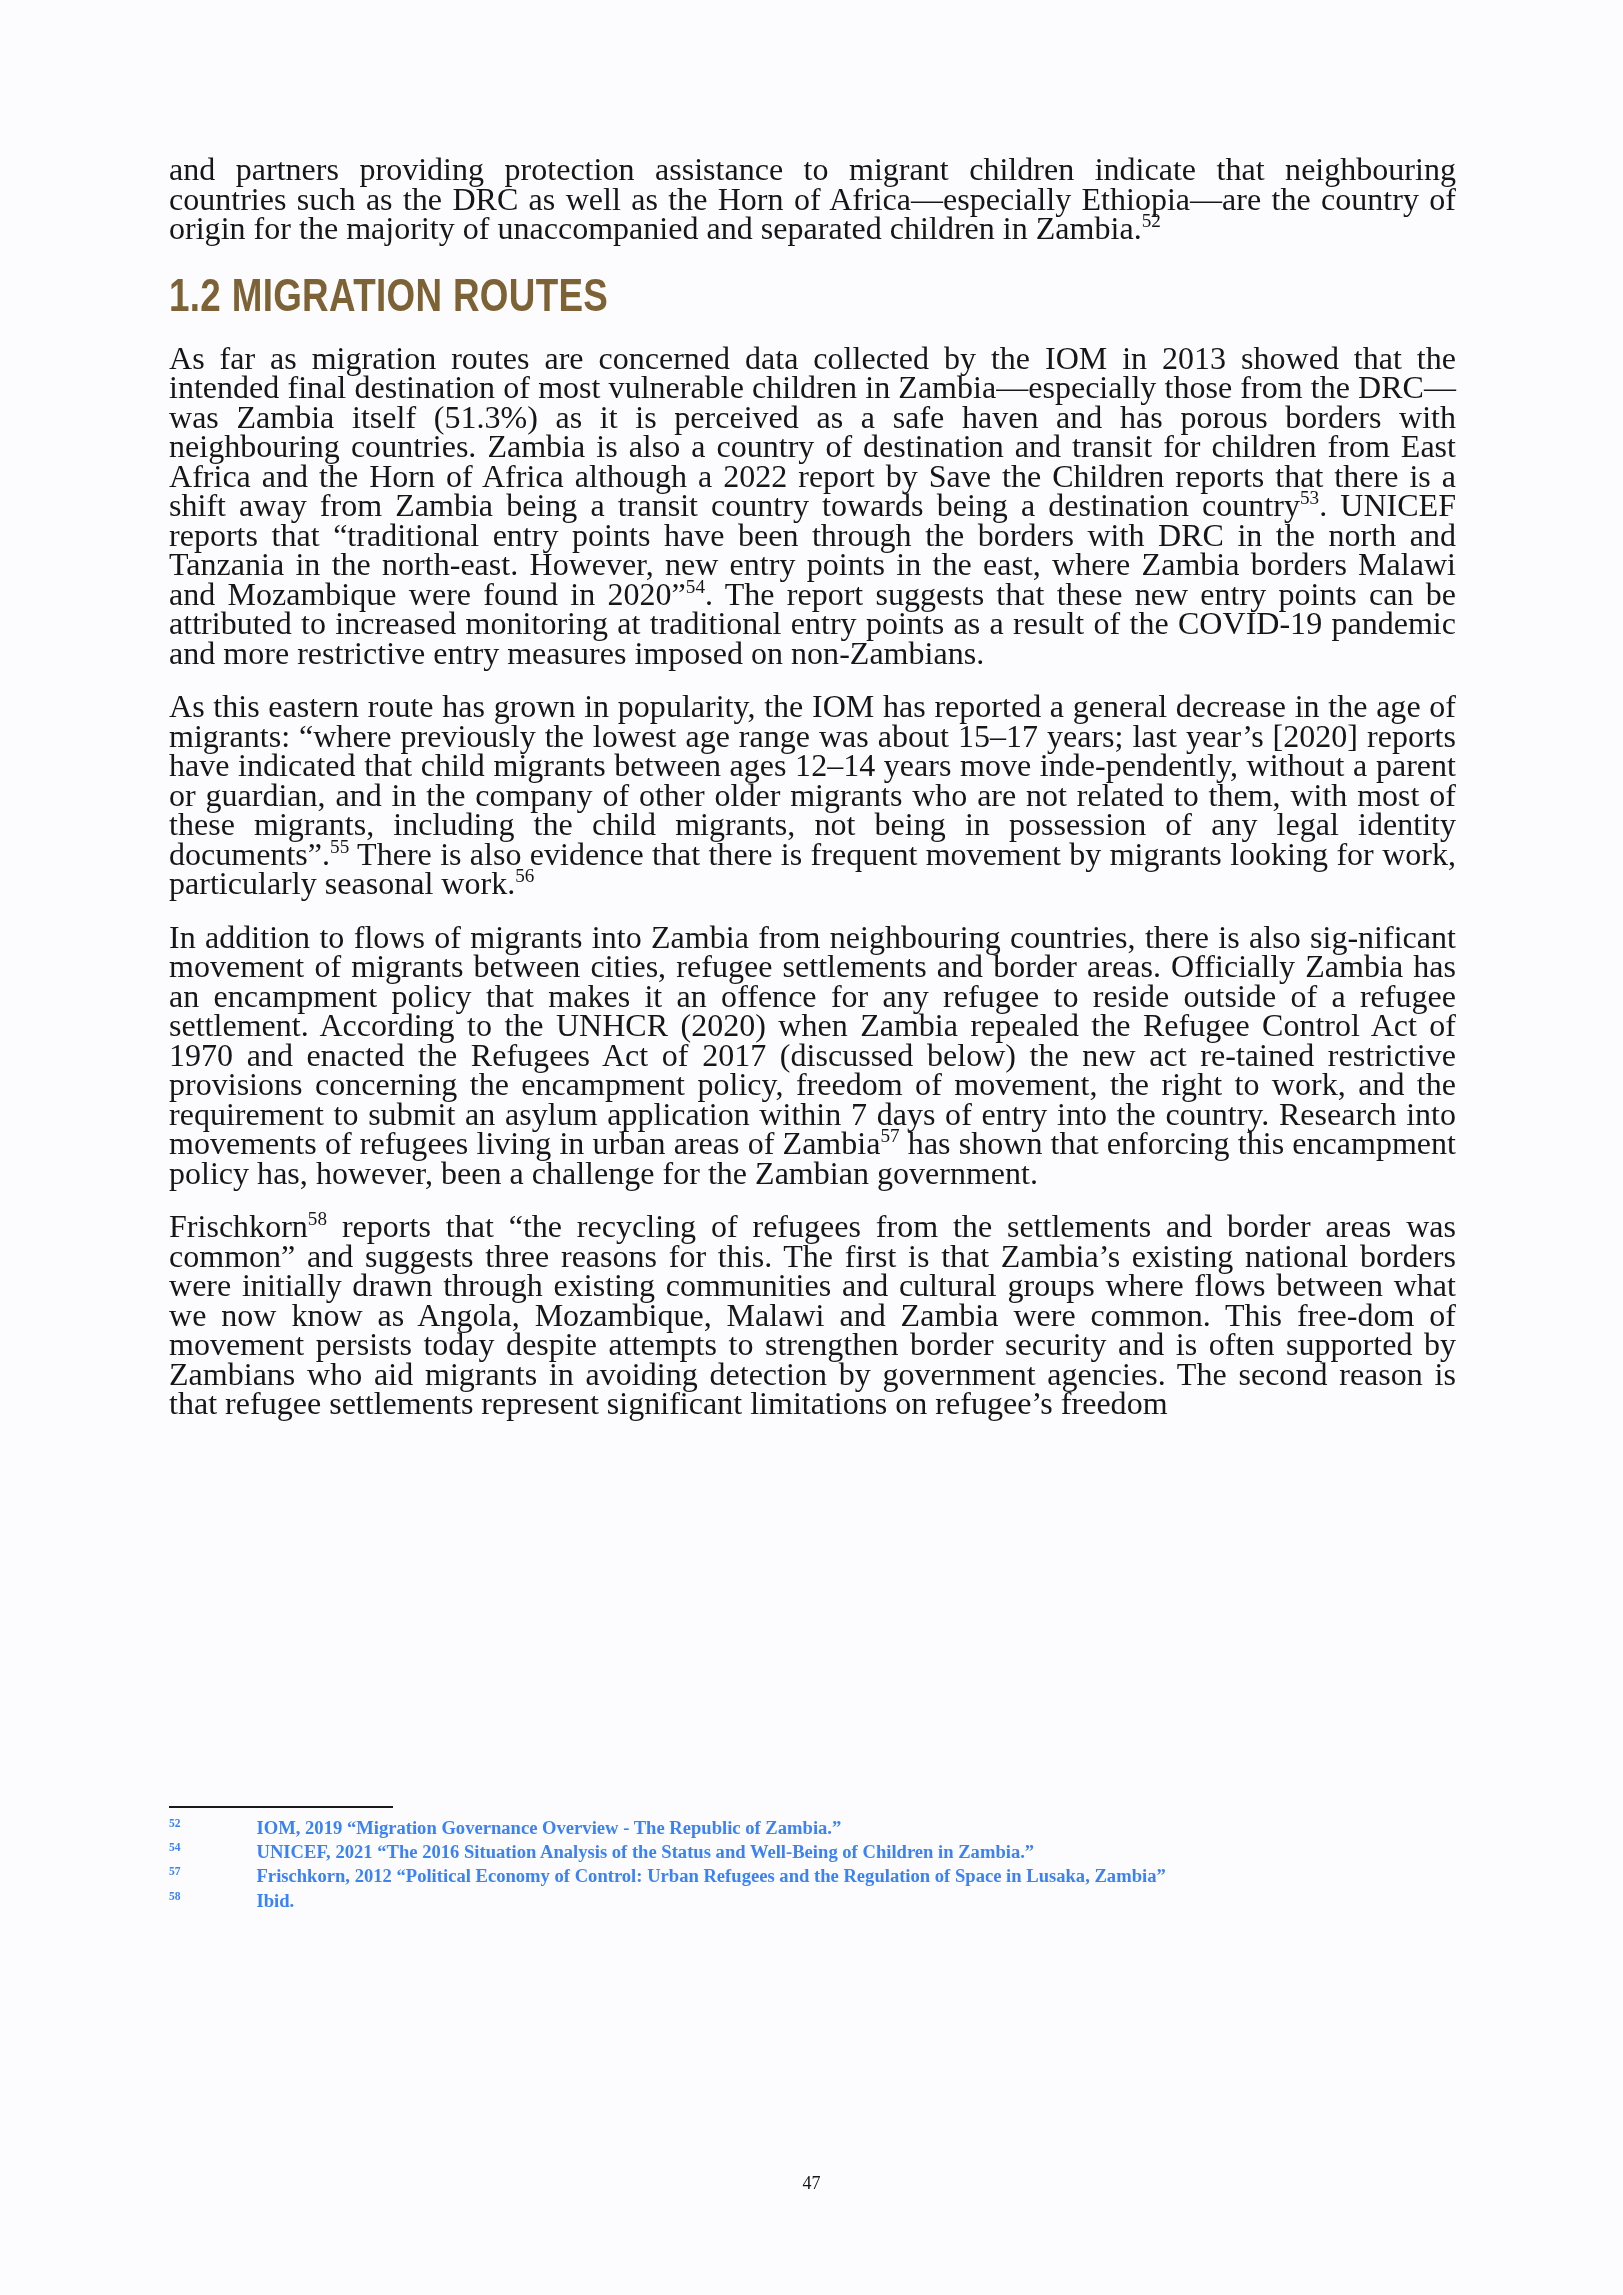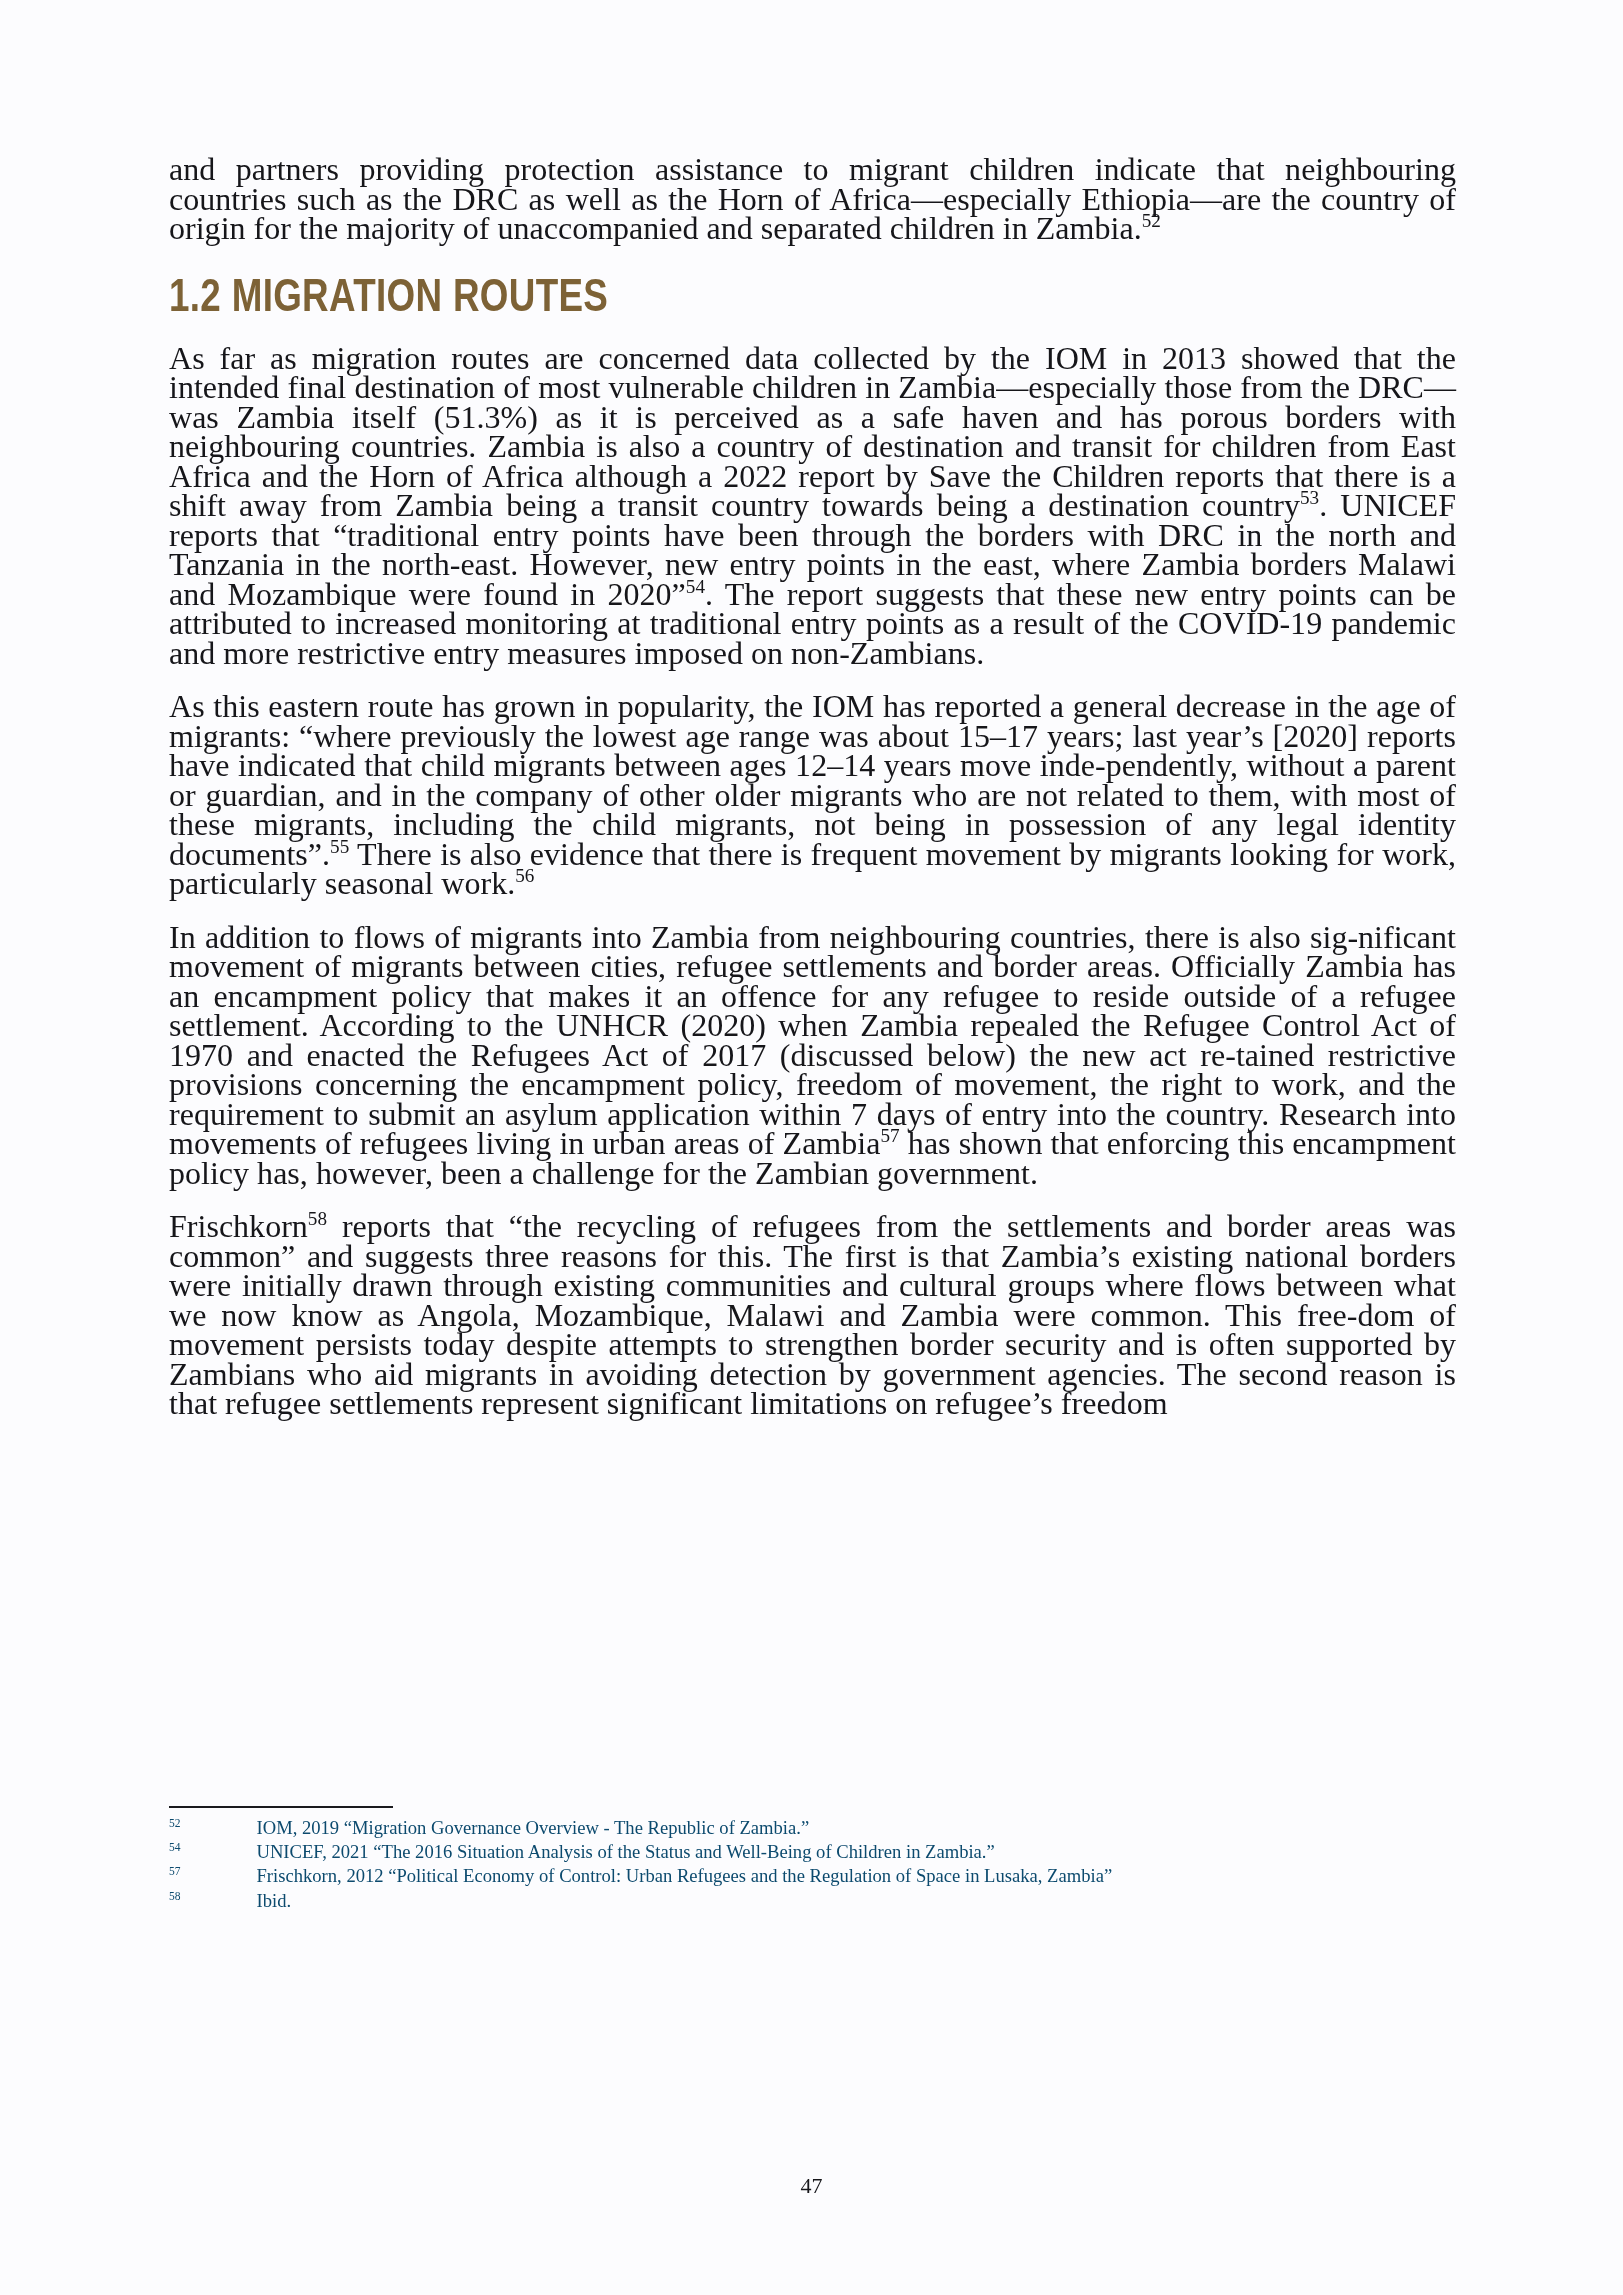--- a/index.html
+++ b/index.html
@@ -65,41 +65,42 @@
   .fn-rule {
     width: 224px;
     height: 0;
     border-top: 2px solid #1a1a1e;
     margin: 0 0 8px 0;
   }
   .fn-item {
     font-size: 18.6px;
     line-height: 23.4px;
     text-align: justify;
-    color: #0c4a6e;
+    color: #3b82f6;
     margin: 0 0 0.8px 0;
     text-indent: 0;
+    font-weight: bold;
   }
   .fn-num {
     font-size: 0.62em;
     vertical-align: super;
     line-height: 0;
   }
   .fn-gap {
     display: inline-block;
     width: 76px;
   }
 
   .page-number {
     position: absolute;
     left: 0;
     right: 0;
     top: 2173px;
     text-align: center;
-    font-size: 22px;
+    font-size: 18px;
     color: #16161a;
   }
 </style>
 </head>
 <body>
 
 <div class="page">
 
   <div class="content">
 

